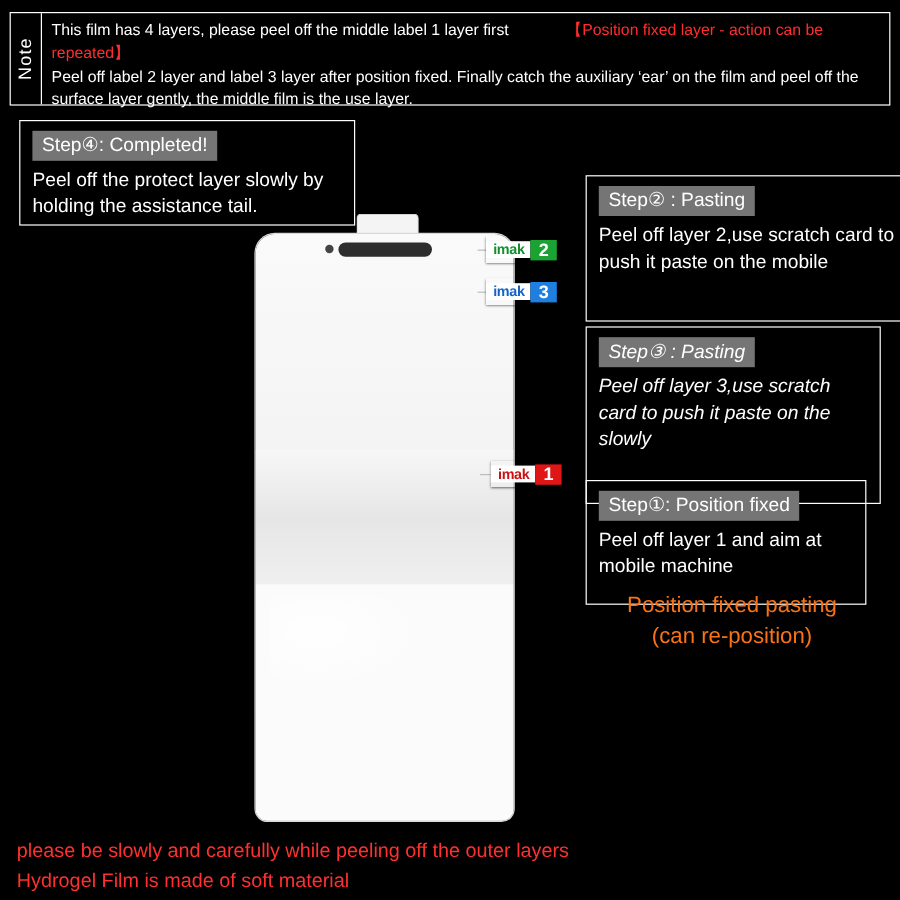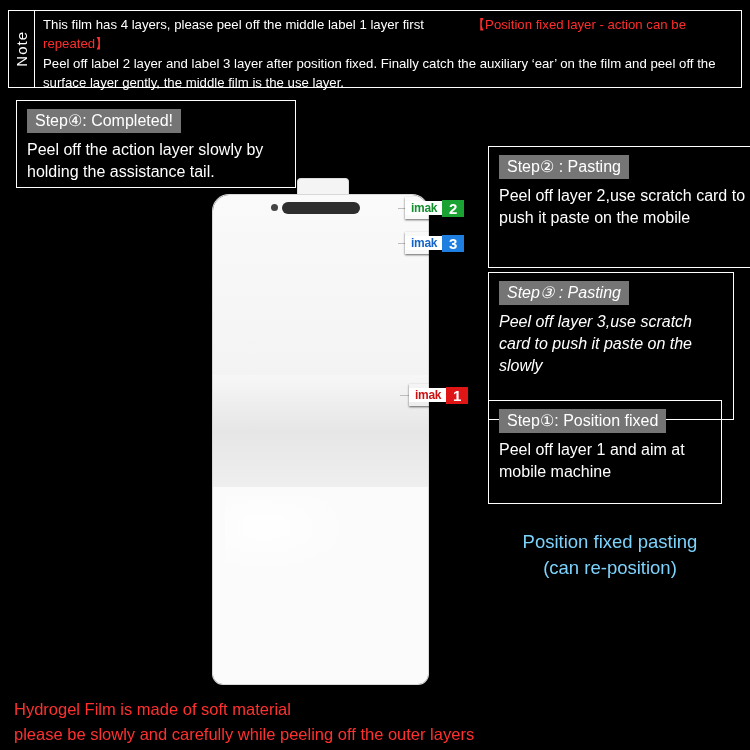--- a/index.html
+++ b/index.html
@@ -201,26 +201,26 @@
   }
 
   #callout-step4 { left: 16px;  top: 100px; width: 280px; height: 88px; }
   #callout-step2 { left: 488px; top: 110px; width: 292px; height: 122px; margin-top: 36px; }
   #callout-step3 { left: 488px; top: 272px; width: 246px; height: 148px; font-style: italic; }
   #callout-step1 { left: 488px; top: 400px; width: 234px; height: 104px; }
 
   .position-note {
     position: absolute;
     left: 470px;
-    top: 529px;
+    top: 491px;
     width: 280px;
     text-align: center;
     font-size: 18.5px;
     line-height: 1.42;
-    color: #7dd3fc;
+    color: #f97316;
   }
 
   
   .bottom-note {
     position: absolute;
     left: 14px;
     top: 697px;
     width: 726px;
     color: #ff3030;
     font-size: 16.5px;
@@ -264,21 +264,21 @@
     <div class="brand">imak</div>
     <div class="num">3</div>
   </div>
   <div class="imak-tab tab-red tab-pos-1">
     <div class="brand">imak</div>
     <div class="num">1</div>
   </div>
 
   <div class="callout" id="callout-step4">
     <div class="chip">Step④: Completed!</div>
-    <div class="body">Peel off the action layer slowly by holding the assistance tail.</div>
+    <div class="body">Peel off the protect layer slowly by holding the assistance tail.</div>
   </div>
 
   <div class="callout" id="callout-step2">
     <div class="chip">Step② : Pasting</div>
     <div class="body">Peel off layer 2,use scratch card to push it paste on the mobile</div>
   </div>
 
   <div class="callout" id="callout-step3">
     <div class="chip">Step③ : Pasting</div>
     <div class="body">Peel off layer 3,use scratch card to push it paste on the slowly</div>
@@ -288,17 +288,17 @@
     <div class="chip">Step①: Position fixed</div>
     <div class="body">Peel off layer 1 and aim at mobile machine</div>
   </div>
 
   <div class="position-note">
     <div>Position fixed pasting</div>
     <div>(can re-position)</div>
   </div>
 
   <div class="bottom-note">
+    <div>please be slowly and carefully while peeling off the outer layers</div>
     <div>Hydrogel Film is made of soft material</div>
-    <div>please be slowly and carefully while peeling off the outer layers</div>
   </div>
 
 </div>
 
 </body></html>

